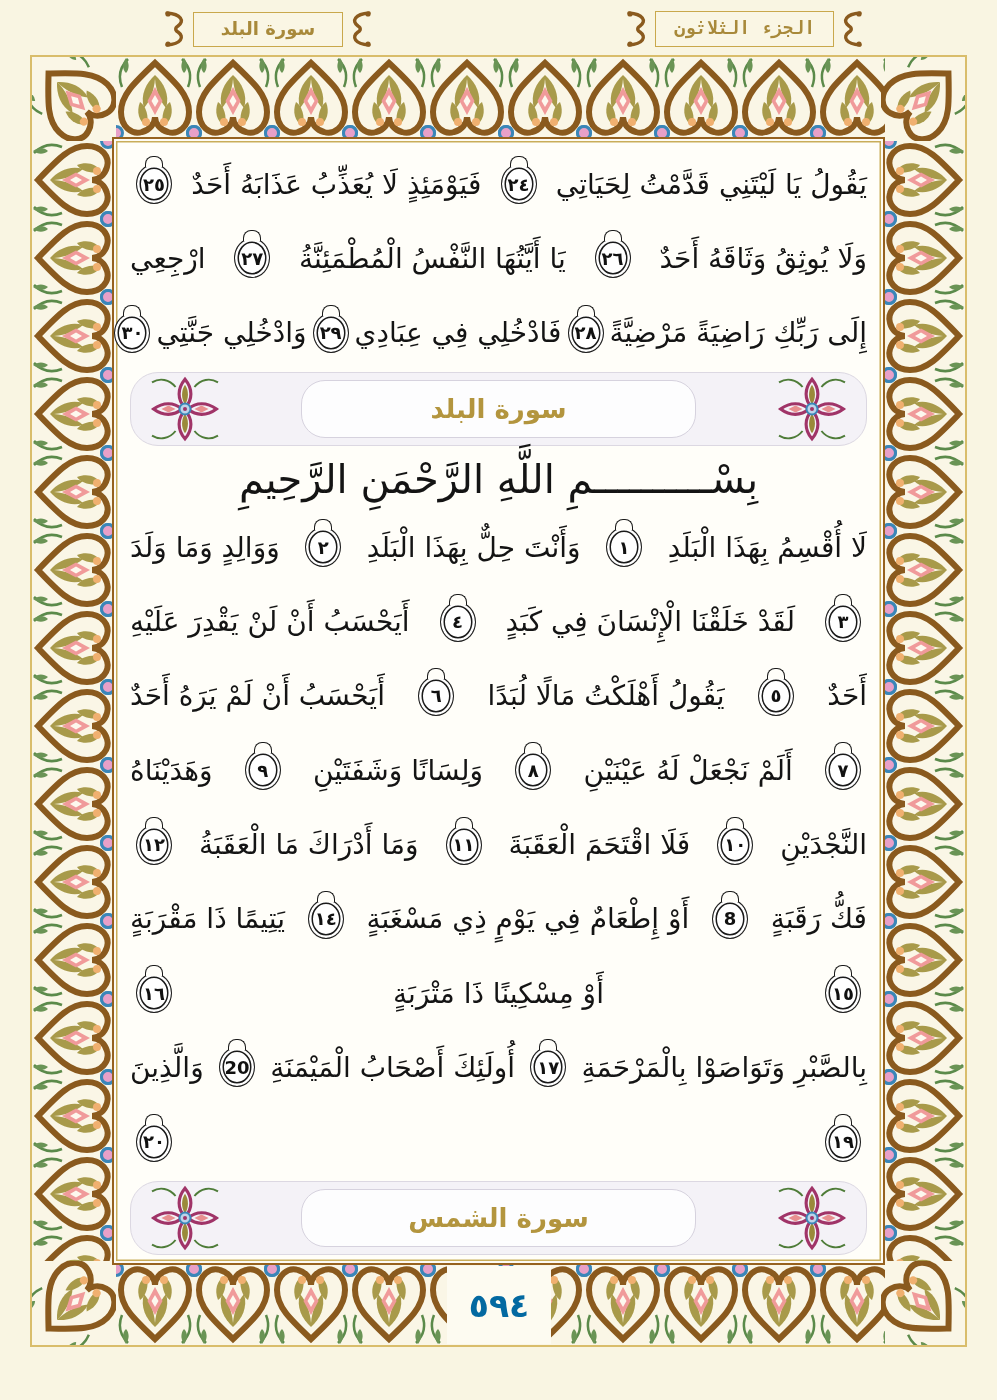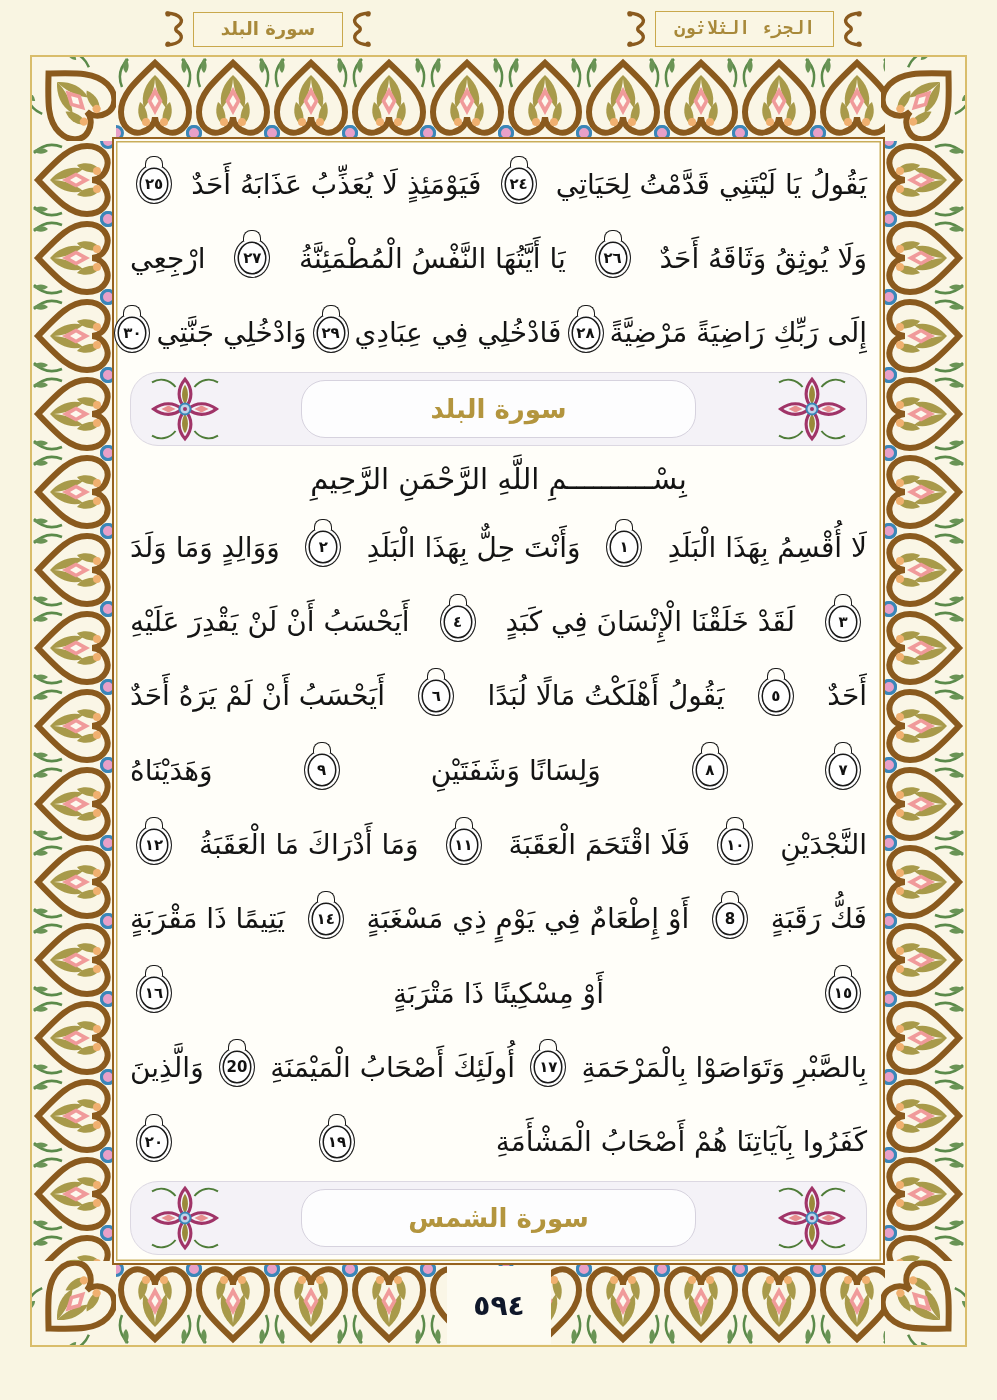--- a/index.html
+++ b/index.html
@@ -69,21 +69,21 @@
 
   .ayah {
     position: relative;
     flex: 0 0 auto;
     width: 36px; height: 40px;
     margin: 0 6px;
     border: 1.6px solid #1a1a1a;
     border-radius: 50%;
     box-shadow: inset 0 0 0 2.5px #ffffff, inset 0 0 0 4px #1a1a1a;
     display: flex; align-items: center; justify-content: center;
-    font-size: 15px; font-weight: bold; color: #111;
+    font-size: 18px; font-weight: bold; color: #111;
     background: #fff;
   }
   .ayah::before {
     content: "";
     position: absolute; top: -9px; left: 50%; transform: translateX(-50%);
     width: 16px; height: 10px;
     border: 1.6px solid #1a1a1a; border-bottom: none;
     border-radius: 8px 8px 0 0;
     background: #fffef9;
   }
@@ -106,33 +106,33 @@
     border-radius: 24px;
     display: flex; align-items: center; justify-content: center;
   }
   .banner-title-box span { color: #b3953e; font-size: 26px; font-weight: bold; letter-spacing: 1px; }
   .ros { width: 92px; height: 66px; flex: 0 0 auto; }
 
   
   .bismillah {
     height: 58px;
     display: flex; align-items: center; justify-content: center;
-    font-size: 29px; color: #141414;
+    font-size: 40px; color: #141414;
     direction: rtl;
   }
 
   
   .page-num-box {
     position: absolute; left: 447px; top: 1266px;
     width: 104px; height: 78px;
     background: #fdfbf1;
     display: flex; align-items: center; justify-content: center;
     z-index: 6;
   }
-  .page-num-box span { color: #0f172a; font-size: 28px; font-weight: bold; }
+  .page-num-box span { color: #0369a1; font-size: 33px; font-weight: bold; }
 
   .defs-holder { position: absolute; width: 0; height: 0; overflow: hidden; }
 </style>
 </head>
 <body>
 
 <svg class="defs-holder" aria-hidden="true">
   <defs>
 
     <symbol id="bmotif" overflow="visible">
@@ -323,20 +323,21 @@
             <span class="ayah">٤</span>
             <span class="seg">أَيَحْسَبُ أَنْ لَنْ يَقْدِرَ عَلَيْهِ</span>
           </div><div class="qline">
             <span class="seg">أَحَدٌ</span>
             <span class="ayah">٥</span>
             <span class="seg">يَقُولُ أَهْلَكْتُ مَالًا لُبَدًا</span>
             <span class="ayah">٦</span>
             <span class="seg">أَيَحْسَبُ أَنْ لَمْ يَرَهُ أَحَدٌ</span>
           </div><div class="qline">
             <span class="ayah">٧</span>
+            <span class="seg">أَلَمْ نَجْعَلْ لَهُ عَيْنَيْنِ</span>
             <span class="ayah">٨</span>
             <span class="seg">وَلِسَانًا وَشَفَتَيْنِ</span>
             <span class="ayah">٩</span>
             <span class="seg">وَهَدَيْنَاهُ</span>
           </div><div class="qline">
             <span class="seg">النَّجْدَيْنِ</span>
             <span class="ayah">١٠</span>
             <span class="seg">فَلَا اقْتَحَمَ الْعَقَبَةَ</span>
             <span class="ayah">١١</span>
             <span class="seg">وَمَا أَدْرَاكَ مَا الْعَقَبَةُ</span>
@@ -351,21 +352,20 @@
             <span class="ayah">١٥</span>
             <span class="seg">أَوْ مِسْكِينًا ذَا مَتْرَبَةٍ</span>
             <span class="ayah">١٦</span>
           </div><div class="qline">
             <span class="seg">بِالصَّبْرِ وَتَوَاصَوْا بِالْمَرْحَمَةِ</span>
             <span class="ayah">١٧</span>
             <span class="seg">أُولَئِكَ أَصْحَابُ الْمَيْمَنَةِ</span>
             <span class="ayah">20</span>
             <span class="seg">وَالَّذِينَ</span>
           </div><div class="qline">
-            <span class="seg">كَفَرُوا بِآيَاتِنَا هُمْ أَصْحَابُ الْمَشْأَمَةِ</span>
             <span class="ayah">١٩</span>
             <span class="ayah">٢٠</span>
           </div></div>
 
       <div class="banner">
         <svg class="ros">
             <use href="#rosette"></use>
           </svg>
         <div class="banner-title-box">
           <span>سورة الشمس</span>

